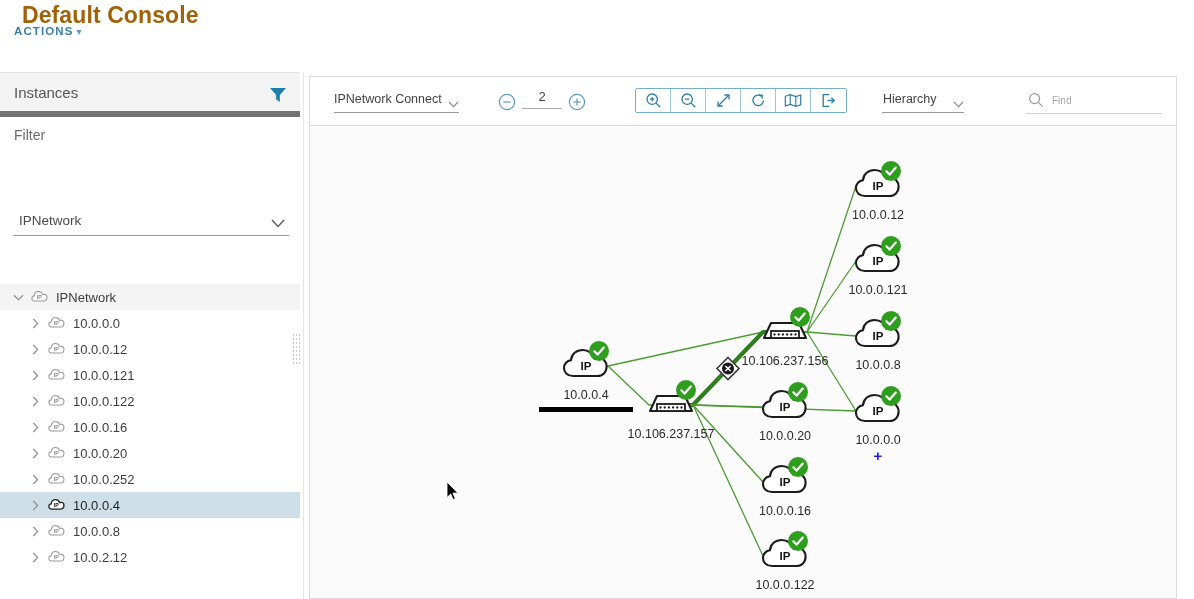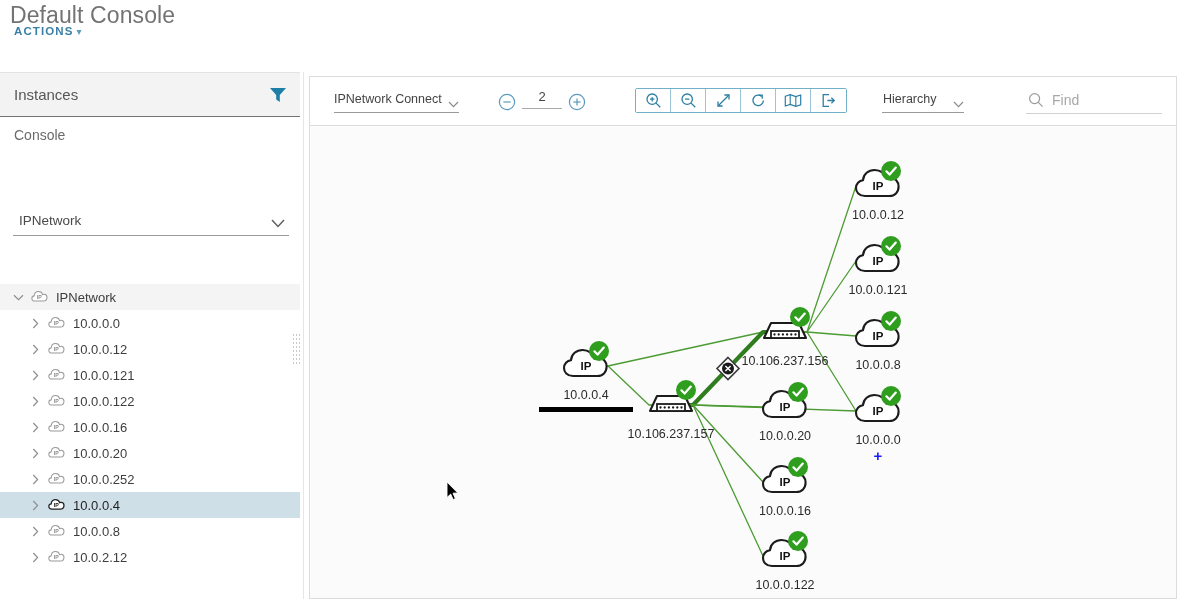--- a/index.html
+++ b/index.html
@@ -7,41 +7,41 @@
     margin: 0; padding: 0;
     width: 1194px; height: 599px;
     background: #ffffff;
     font-family: "Liberation Sans", sans-serif;
     overflow: hidden;
   }
   #app { position: relative; width: 1194px; height: 599px; background:#fff; }
 
   
   .page-title {
-    position: absolute; left: 10px; top: 2px;
-    font-size: 23px; font-weight: 400; color: #737373;
+    position: absolute; left: 22px; top: 2px;
+    font-size: 23px; font-weight: 700; color: #a16207;
     letter-spacing: .1px;
   }
   .actions-bar {
     position: absolute; left: 14px; top: 25px;
     font-size: 11.5px; font-weight: 700; color: #3b7fa6;
     letter-spacing: 1.1px; cursor: pointer; user-select: none;
   }
   .actions-bar .caret { font-weight: 400; font-size: 10px; margin-left: 3px; color:#5b9bbd; }
 
   
   .left-panel {
     position: absolute; left: 0; top: 72px; width: 300px; height: 527px;
     background: #fff;
   }
   .instances-header {
     position: absolute; left: 0; top: 0; width: 300px; height: 45px;
     background: #f3f3f3;
     border-top: 1px solid #e3e3e3;
-    border-bottom: 1px solid #737373;
+    border-bottom: 6px solid #737373;
     display: flex; align-items: center;
   }
   .instances-title { margin-left: 14px; font-size: 15px; color: #565656; }
   .filter-icon { position: absolute; right: 14px; top: 15px; }
 
   .filter-label {
     position: absolute; left: 14px; top: 55px;
     font-size: 14px; color: #6b6b6b;
   }
   .filter-box {
@@ -140,21 +140,21 @@
 
   .hier-select { position:absolute; left: 572px; top: 14px; width: 82px; height: 22px; border-bottom: 1px solid #9a9a9a; }
   .hier-select .val { position:absolute; left:1px; top:1px; font-size:12.5px; color:#444; }
   .hier-select .chev { position:absolute; right:0; top:3px; }
 
   .find-row { position: absolute; left: 716px; top: 13px; width: 136px; height: 24px; border-bottom: 1px solid #d2d2d2; }
   .find-row .mag { position:absolute; left: 2px; top: 2px; }
   .find-row input {
     position:absolute; left: 24px; top: 0; width: 108px; height: 20px;
     border:none; outline:none; background:transparent;
-    font-family:"Liberation Sans", sans-serif; font-size: 14px; color:#444;
+    font-family:"Liberation Sans", sans-serif; font-size: 10px; color:#444;
   }
   .find-row input::placeholder { color: #a8a8a8; }
 
   .canvas { position:absolute; left:0; top:49px; width: 866px; height: 472px; background:#fbfbfb; overflow:hidden; }
   .canvas svg { position:absolute; left:0; top:0; }
 
   .nodelbl {
     position: absolute; font-size: 12.5px; color: #2b2b2b;
     white-space: nowrap; transform: translateX(-50%);
   }
@@ -175,21 +175,21 @@
 
   <div class="instances-header">
     <span class="instances-title">Instances</span>
     <span class="filter-icon">
       <svg width="16" height="14" viewBox="0 0 16 14">
             <polygon points="0,0 16,0 9.8,7 9.8,14 6.2,11.6 6.2,7" fill="#1d7ea8"></polygon>
           </svg>
     </span>
   </div>
 
-  <div class="filter-label">Console</div>
+  <div class="filter-label">Filter</div>
 
 
   <div class="select-row">
     <span class="val">IPNetwork</span>
     <span class="chev">
       <svg width="14" height="9" viewBox="0 0 14 9">
             <path d="M1 1 L7 7.4 L13 1" stroke="#5b5b5b" stroke-width="1.4" fill="none"></path>
           </svg>
     </span>
   </div>

